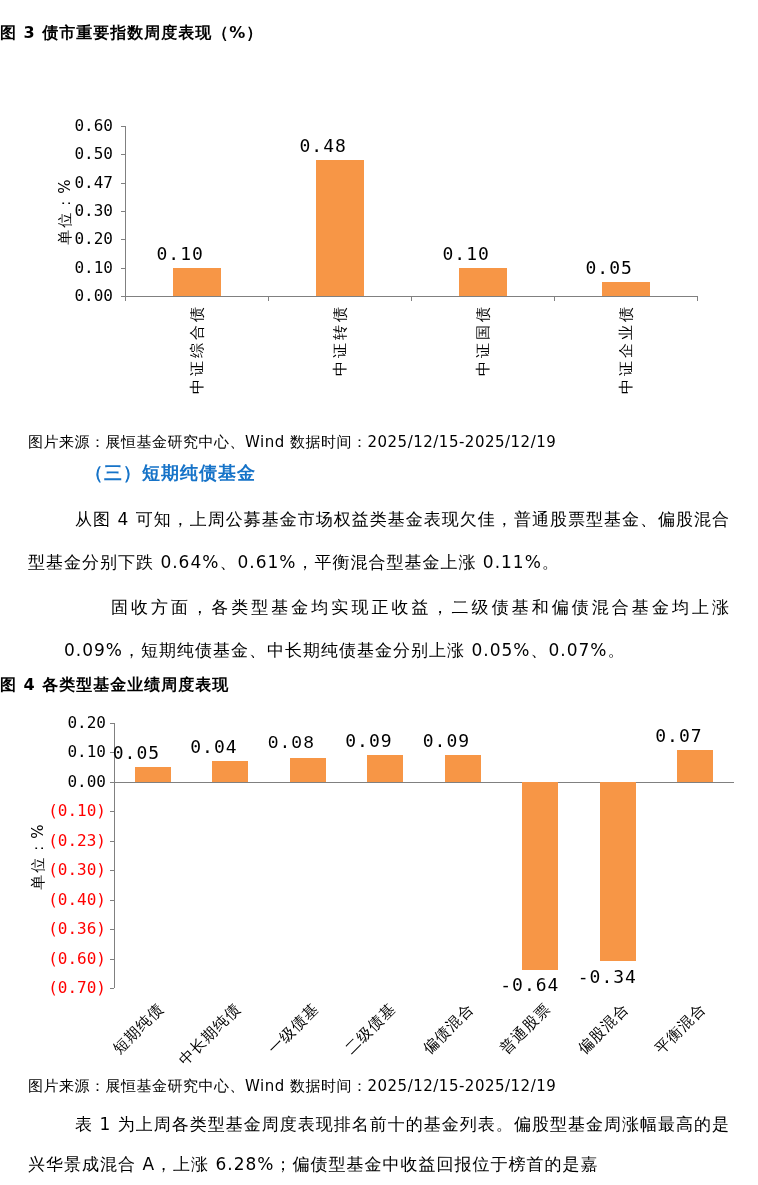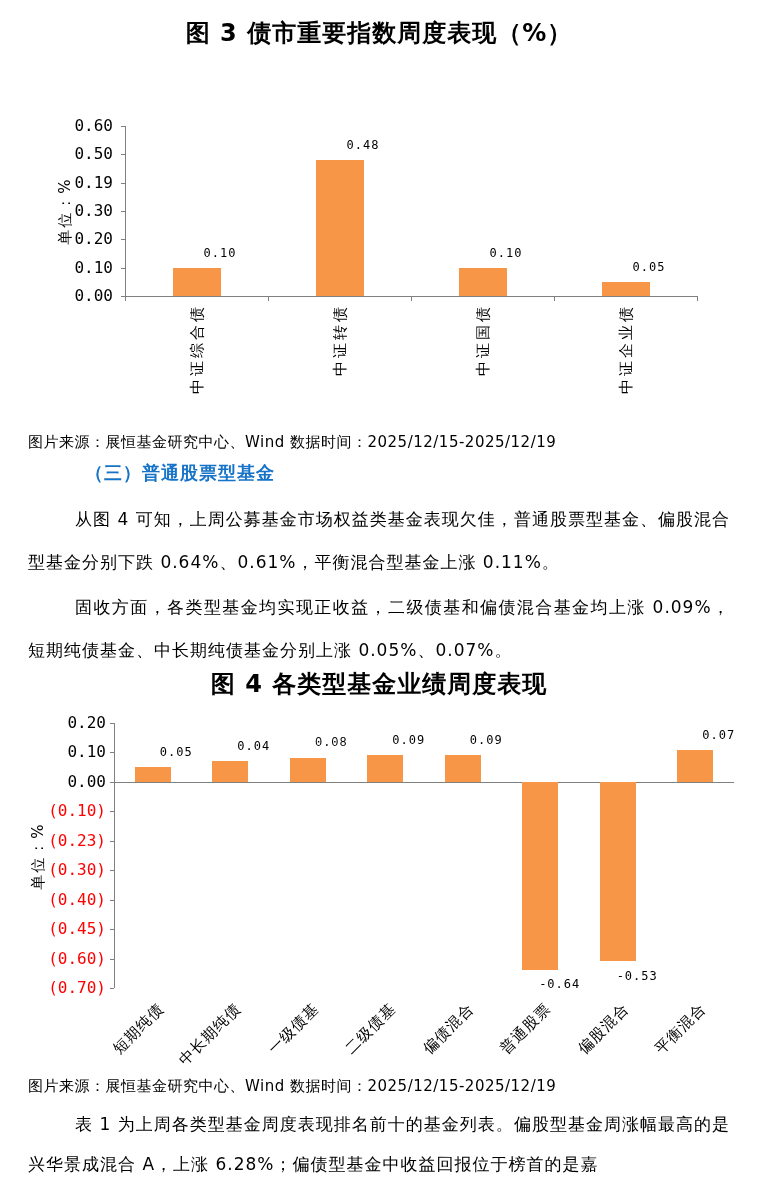--- a/index.html
+++ b/index.html
@@ -2,21 +2,21 @@
 <html><head>
 <meta charset="utf-8">
 <style>
   * { margin:0; padding:0; box-sizing:border-box; }
   html,body { background:#ffffff; }
   body {
     width:758px; height:1185px; overflow:hidden; position:relative;
     font-family:"DejaVu Sans", sans-serif; color:#000;
   }
   .fig-title {
-    text-align:center; font-weight:bold; font-size:24px; line-height:26px;
+    text-align:left; font-weight:bold; font-size:16px; line-height:26px;
     letter-spacing:1px;
   }
   #figure3-title { margin-top:20px; }
   #figure4-title { margin-top:0; line-height:25px; }
   .chart { position:relative; width:758px; }
   #chart0 { margin-top:60px; height:308px; }
   #chart1 { margin-top:8px;  height:355px; }
   .source {
     padding-left:28px; font-size:15px; line-height:20px; letter-spacing:0.5px;
   }
@@ -24,40 +24,40 @@
   #figure4-source { margin-top:16px; }
   .section-heading {
     margin-top:8px; padding-left:85px; font-size:18px; line-height:26px;
     font-weight:bold; color:#1673C8; letter-spacing:1px;
   }
   .body-para {
     padding:0 28px; font-size:17px; line-height:43px; text-align:justify;
     text-indent:47px; letter-spacing:1px;
   }
   #paragraph-1 { margin-top:12px; }
-  #paragraph-2 { margin-top:2px; }
+  #paragraph-2 { margin-top:2px;margin-left:36px; }
   #paragraph-3 { margin-top:8px; line-height:40px; }
 
   
   .unit-label {
     position:absolute; white-space:nowrap; font-size:15px;
     transform:translate(-50%,-50%) rotate(-90deg); letter-spacing:2px;
   }
   .ytick {
     position:absolute; height:20px; line-height:20px; text-align:right;
     font-size:16px; font-family:"DejaVu Sans Mono", monospace;
   }
   .ytick.neg { color:#FF0000; }
   .plot { position:absolute; }
   .vline { position:absolute; width:1px; background:#808080; }
   .hline { position:absolute; height:1px; background:#808080; }
   .tickmark { position:absolute; background:#808080; }
   .bar { position:absolute; }
   .dlabel {
-    position:absolute; text-align:right; font-size:12px; height:19px;
+    position:absolute; text-align:left; font-size:18px; height:19px;
     line-height:19px; font-family:"DejaVu Sans Mono", monospace; letter-spacing:1px;
   }
   .xlab { position:absolute; width:0; height:0; overflow:visible; }
   .rot90 {
     display:inline-block; white-space:nowrap; font-size:15px; letter-spacing:3px;
     transform:rotate(-90deg) translateX(-100%); transform-origin:0 0;
   }
   .rot45 {
     display:inline-block; position:absolute; right:0; top:0; white-space:nowrap;
     font-size:15px; letter-spacing:1px;
@@ -66,21 +66,21 @@
 </style>
 </head>
 <body>
 
 <div class="fig-title" id="figure3-title">图 3 债市重要指数周度表现（%）</div>
 
 <div class="chart" id="chart0">
     <div class="unit-label" style="left: 65px; top: 105px;">单位：%</div>
     <div class="ytick" style="top: 10px; left: 50px; width: 63px;">0.60</div>
     <div class="ytick" style="top: 38.3333px; left: 50px; width: 63px;">0.50</div>
-    <div class="ytick" style="top: 66.6667px; left: 50px; width: 63px;">0.19</div>
+    <div class="ytick" style="top: 66.6667px; left: 50px; width: 63px;">0.47</div>
     <div class="ytick" style="top: 95px; left: 50px; width: 63px;">0.30</div>
     <div class="ytick" style="top: 123.333px; left: 50px; width: 63px;">0.20</div>
     <div class="ytick" style="top: 151.667px; left: 50px; width: 63px;">0.10</div>
     <div class="ytick" style="top: 180px; left: 50px; width: 63px;">0.00</div>
     <div class="plot" style="left: 125px; top: 20px; width: 572px; height: 170px;">
       <div class="vline" style="left: 0px; top: 0px; height: 170px;"></div>
       <div class="hline" style="left: 0px; width: 572px; top: 170px;"></div>
       <div class="tickmark" style="left: -4px; width: 4px; height: 1px; top: 0px;"></div>
       <div class="tickmark" style="left: -4px; width: 4px; height: 1px; top: 28.3333px;"></div>
       <div class="tickmark" style="left: -4px; width: 4px; height: 1px; top: 56.6667px;"></div>
@@ -103,38 +103,38 @@
       <div class="dlabel" style="left: 460.5px; width: 80px; top: 131.833px;">0.05</div>
       <div class="xlab" style="left: 62.5px; top: 177px;"><span class="rot90">中证综合债</span></div>
       <div class="xlab" style="left: 205.5px; top: 177px;"><span class="rot90">中证转债</span></div>
       <div class="xlab" style="left: 348.5px; top: 177px;"><span class="rot90">中证国债</span></div>
       <div class="xlab" style="left: 491.5px; top: 177px;"><span class="rot90">中证企业债</span></div>
     </div>
   </div>
 
 <div class="source" id="figure3-source">图片来源：展恒基金研究中心、Wind  数据时间：2025/12/15-2025/12/19</div>
 
-<div class="section-heading">（三）普通股票型基金</div>
+<div class="section-heading">（三）短期纯债基金</div>
 
 <div class="body-para" id="paragraph-1">从图 4 可知，上周公募基金市场权益类基金表现欠佳，普通股票型基金、偏股混合型基金分别下跌 0.64%、0.61%，平衡混合型基金上涨 0.11%。</div>
 
 <div class="body-para" id="paragraph-2">固收方面，各类型基金均实现正收益，二级债基和偏债混合基金均上涨 0.09%，短期纯债基金、中长期纯债基金分别上涨 0.05%、0.07%。</div>
 
 <div class="fig-title" id="figure4-title">图 4 各类型基金业绩周度表现</div>
 
 <div class="chart" id="chart1">
     <div class="unit-label" style="left: 38px; top: 150.5px;">单位：%</div>
     <div class="ytick" style="top: 8px; left: 44px; width: 62px;">0.20</div>
     <div class="ytick" style="top: 37.4444px; left: 44px; width: 62px;">0.10</div>
     <div class="ytick" style="top: 66.8889px; left: 44px; width: 62px;">0.00</div>
     <div class="ytick neg" style="top: 96.3333px; left: 44px; width: 62px;">(0.10)</div>
     <div class="ytick neg" style="top: 125.778px; left: 44px; width: 62px;">(0.23)</div>
     <div class="ytick neg" style="top: 155.222px; left: 44px; width: 62px;">(0.30)</div>
     <div class="ytick neg" style="top: 184.667px; left: 44px; width: 62px;">(0.40)</div>
-    <div class="ytick neg" style="top: 214.111px; left: 44px; width: 62px;">(0.45)</div>
+    <div class="ytick neg" style="top: 214.111px; left: 44px; width: 62px;">(0.36)</div>
     <div class="ytick neg" style="top: 243.556px; left: 44px; width: 62px;">(0.60)</div>
     <div class="ytick neg" style="top: 273px; left: 44px; width: 62px;">(0.70)</div>
     <div class="plot" style="left: 114px; top: 18px; width: 620px; height: 265px;">
       <div class="vline" style="left: 0px; top: 0px; height: 265px;"></div>
       <div class="hline" style="left: 0px; width: 620px; top: 58.8889px;"></div>
       <div class="tickmark" style="left: -4px; width: 4px; height: 1px; top: 0px;"></div>
       <div class="tickmark" style="left: -4px; width: 4px; height: 1px; top: 29.4444px;"></div>
       <div class="tickmark" style="left: -4px; width: 4px; height: 1px; top: 58.8889px;"></div>
       <div class="tickmark" style="left: -4px; width: 4px; height: 1px; top: 88.3333px;"></div>
       <div class="tickmark" style="left: -4px; width: 4px; height: 1px; top: 117.778px;"></div>
@@ -149,21 +149,21 @@
       <div class="dlabel" style="left: 76.25px; width: 80px; top: 14.2778px;">0.04</div>
       <div class="bar" style="left: 175.75px; width: 36px; top: 35.3333px; height: 23.5556px; background: rgb(247, 150, 70);"></div>
       <div class="dlabel" style="left: 153.75px; width: 80px; top: 11.3333px; font-family: Liberation Mono, monospace;">0.08</div>
       <div class="bar" style="left: 253.25px; width: 36px; top: 32.3889px; height: 26.5px; background: rgb(247, 150, 70);"></div>
       <div class="dlabel" style="left: 231.25px; width: 80px; top: 8.38889px;">0.09</div>
       <div class="bar" style="left: 330.75px; width: 36px; top: 32.3889px; height: 26.5px; background: rgb(247, 150, 70);"></div>
       <div class="dlabel" style="left: 308.75px; width: 80px; top: 8.38889px;">0.09</div>
       <div class="bar" style="left: 408.25px; width: 36px; top: 58.8889px; height: 188.444px; background: rgb(247, 150, 70);"></div>
       <div class="dlabel" style="left: 386.25px; width: 80px; top: 252.333px;">-0.64</div>
       <div class="bar" style="left: 485.75px; width: 36px; top: 58.8889px; height: 179.611px; background: rgb(247, 150, 70);"></div>
-      <div class="dlabel" style="left: 463.75px; width: 80px; top: 243.5px;">-0.53</div>
+      <div class="dlabel" style="left: 463.75px; width: 80px; top: 243.5px;">-0.34</div>
       <div class="bar" style="left: 563.25px; width: 36px; top: 26.5px; height: 32.3889px; background: rgb(247, 150, 70);"></div>
       <div class="dlabel" style="left: 541.25px; width: 80px; top: 2.5px;">0.07</div>
       <div class="xlab" style="left: 53.75px; top: 271px;">
         <span class="rot45">短期纯债</span>
       </div>
       <div class="xlab" style="left: 131.25px; top: 271px;">
         <span class="rot45">中长期纯债</span>
       </div>
       <div class="xlab" style="left: 208.75px; top: 271px;">
         <span class="rot45">一级债基</span>

